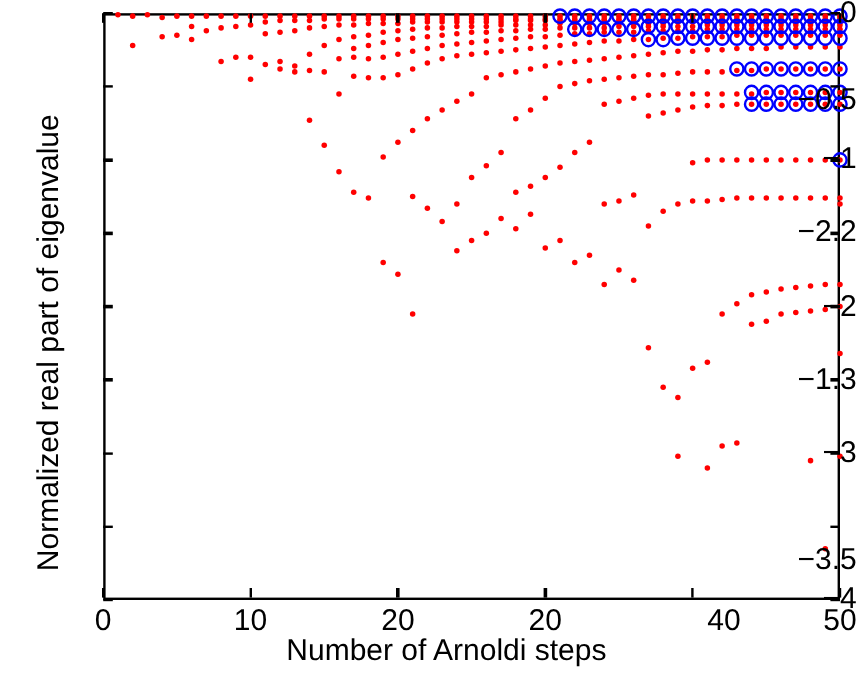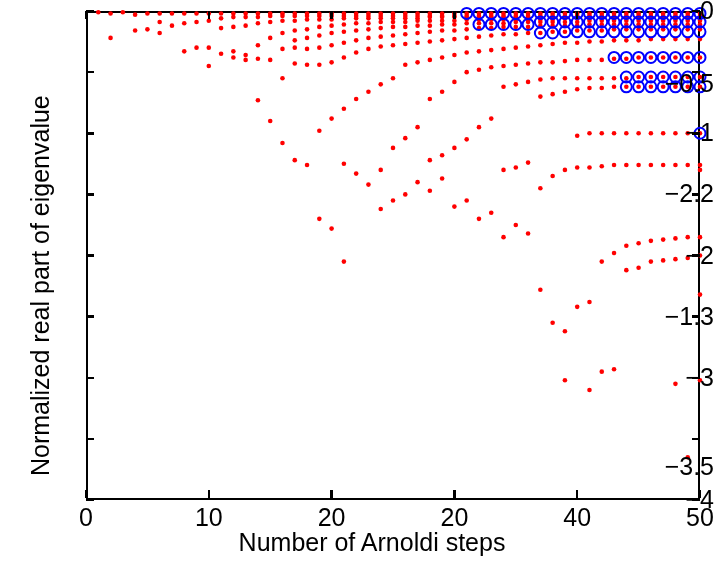--- a/index.html
+++ b/index.html
@@ -629,21 +629,21 @@
       <div class="tick xtick-t" style="left: 207.55px;"></div>
       <div class="xlab" style="left: 168.8px;">10</div>
       <div class="tick xtick" style="left: 330.35px;"></div>
       <div class="tick xtick-t" style="left: 330.35px;"></div>
       <div class="xlab" style="left: 291.6px;">20</div>
       <div class="tick xtick" style="left: 453.15px;"></div>
       <div class="tick xtick-t" style="left: 453.15px;"></div>
       <div class="xlab" style="left: 414.4px;">20</div>
       <div class="tick xtick" style="left: 575.95px;"></div>
       <div class="tick xtick-t" style="left: 575.95px;"></div>
-      <div class="xlab" style="left: 537.2px;">40</div>
+      <div class="xlab" style="left: 537.2px; text-align: right;">40</div>
       <div class="tick xtick" style="left: 698.75px;"></div>
       <div class="tick xtick-t" style="left: 698.75px;"></div>
       <div class="xlab" style="left: 660px;">50</div>
     </div>
 
   <div id="ytitle">Normalized real part of eigenvalue</div>
   <div id="xtitle">Number of Arnoldi steps</div>
 
 </div>
 

